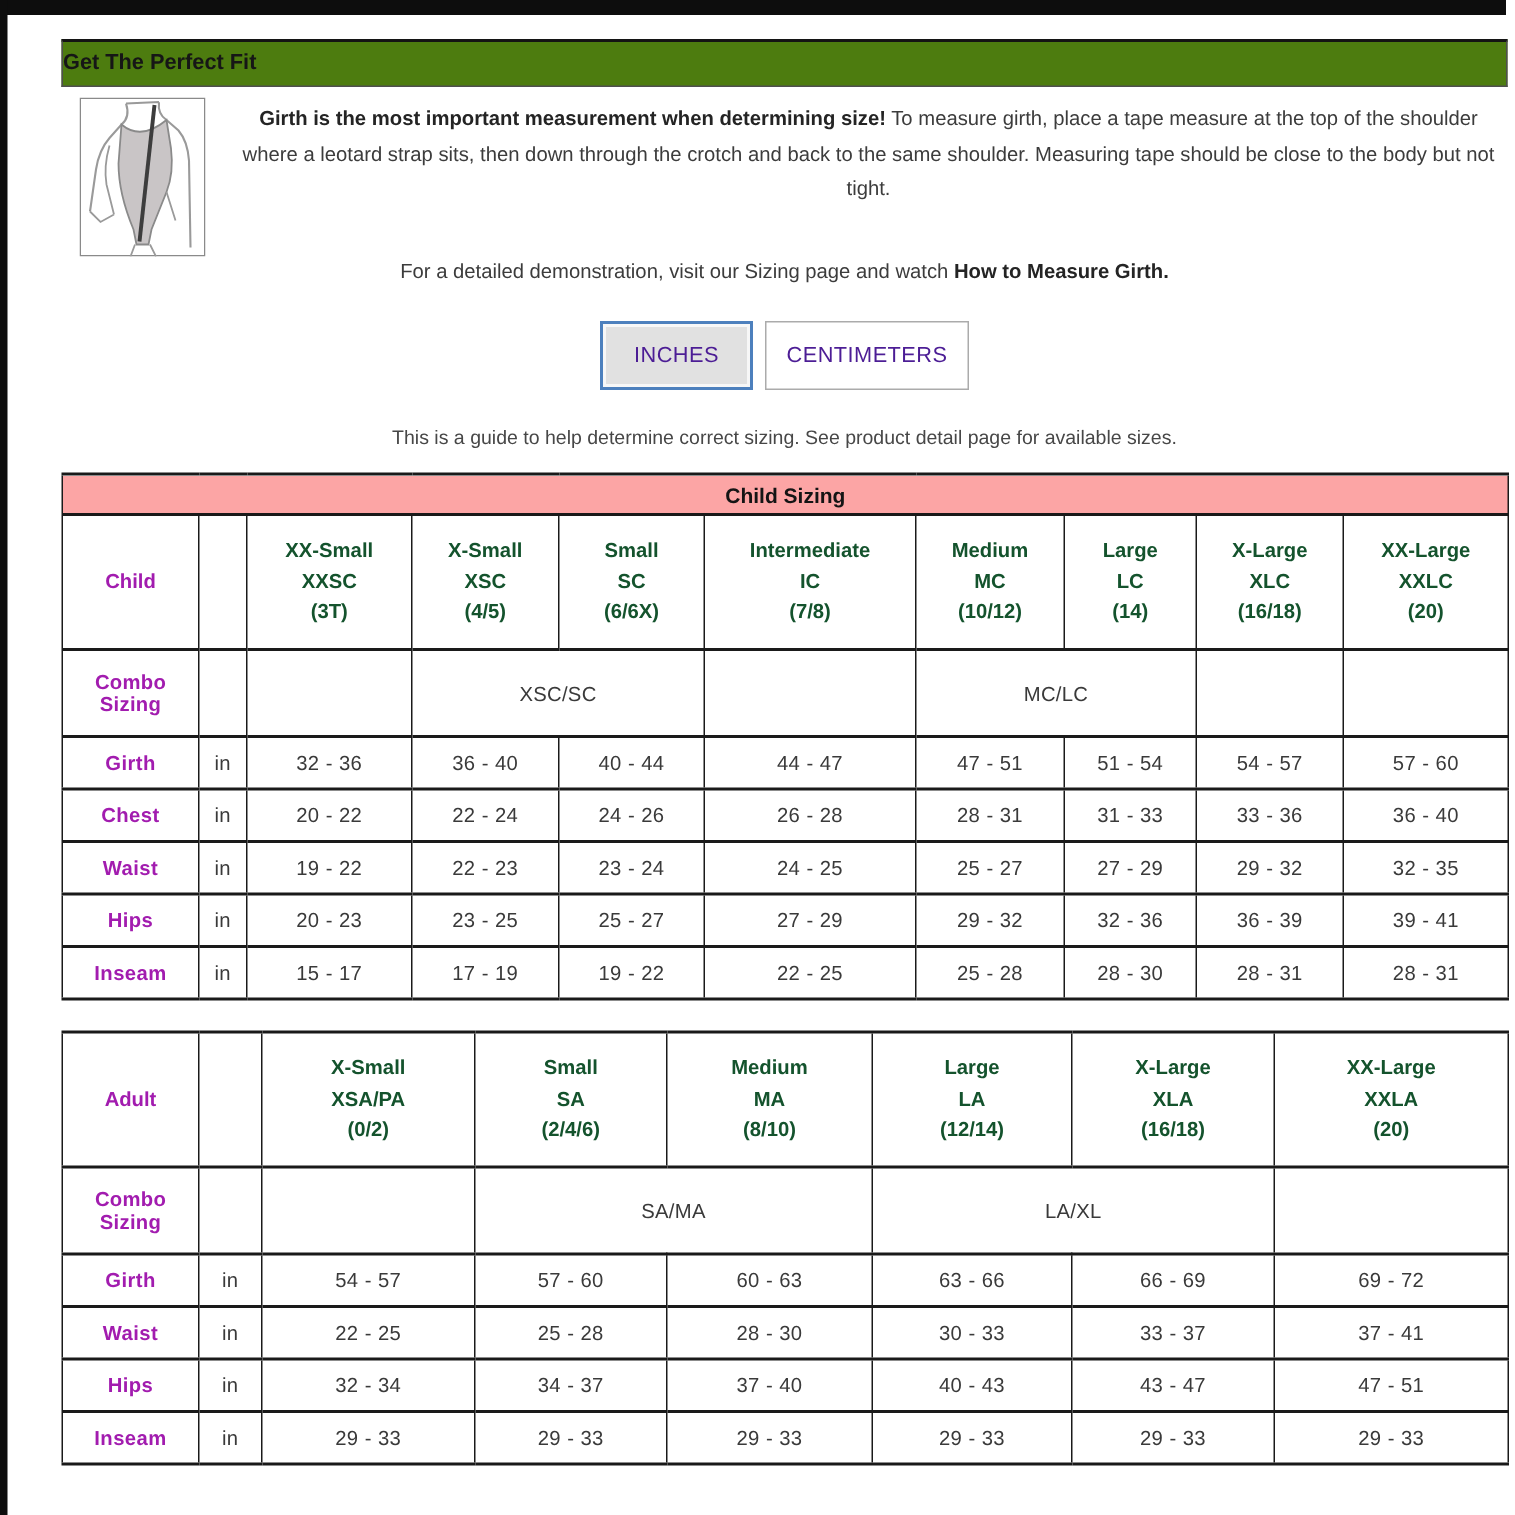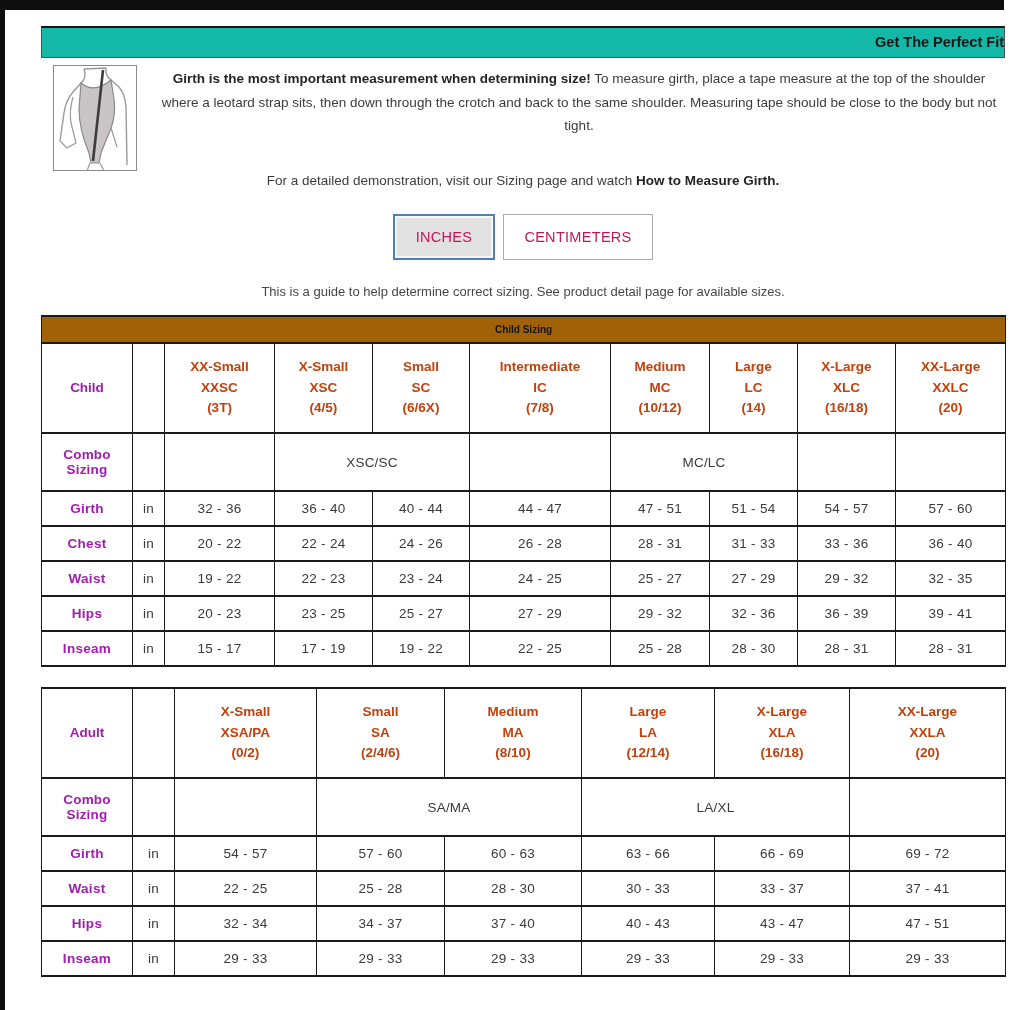--- a/index.html
+++ b/index.html
@@ -7,47 +7,47 @@
     width:1010px;height:1010px;position:relative;overflow:hidden;
     background:#ffffff;color:#3a3a3a;
     font-family:"Liberation Sans", sans-serif;
   }
   .top-strip{position:absolute;top:0;left:0;width:1004px;height:10px;background:#0d0d0d;}
   .left-strip{position:absolute;top:0;left:0;width:5px;height:1010px;background:#0d0d0d;}
   .page{position:absolute;top:10px;left:5px;width:1000px;}
   .content{margin-left:36px;width:964px;}
 
   .header-bar{
-    margin-top:16px;height:29px;background:#14b8a6;
+    margin-top:16px;height:29px;background:#4d7c0f;
     border:1px solid #4f4f4f;border-top:2px solid #141414;
-    text-align:right;font-weight:bold;font-size:14.5px;line-height:29px;color:#161616;
+    text-align:left;font-weight:bold;font-size:14.5px;line-height:29px;color:#161616;
   }
 
   .intro{display:flex;margin-top:7px;padding-left:12px;}
   .figure-box{width:84px;height:106px;flex:none;margin-right:16px;}
   .intro-text{flex:1;text-align:center;font-size:13.5px;line-height:1.75;color:#3c3c3c;padding-top:2px;}
   .intro-text b{color:#242424;}
   .demo-line{text-align:center;font-size:13.5px;color:#3c3c3c;margin-top:2px;}
   .demo-line b{color:#242424;}
 
   .btn-row{display:flex;justify-content:center;align-items:center;gap:8px;margin-top:26px;}
-  .btn{font-family:"Liberation Sans", sans-serif;font-size:14.5px;color:#be185d;height:46px;cursor:pointer;letter-spacing:.3px;}
+  .btn{font-family:"Liberation Sans", sans-serif;font-size:14.5px;color:#4c1d95;height:46px;cursor:pointer;letter-spacing:.3px;}
   .btn-inches{width:102px;background:#e1e1e1;border:2px solid #4d80bd;box-shadow:inset 0 0 0 2px #f7f7f7;}
-  .btn-cm{width:150px;background:#ffffff;border:1px solid #ababab;}
+  .btn-cm{width:136px;background:#ffffff;border:1px solid #ababab;}
 
   .note{text-align:center;font-size:13px;color:#474747;margin-top:24px;}
 
   .size-table{border-collapse:collapse;table-layout:fixed;width:964px;margin-top:16px;}
   .size-table td{
     border:2px solid #1a1a1a;border-left-width:1px;border-right-width:1px;
     text-align:center;vertical-align:middle;font-size:13.5px;color:#3a3a3a;padding:2px;
     overflow:hidden;
   }
-  .title-row td{background:#a16207;font-weight:bold;font-size:10px;color:#141414;height:21px;margin-top:35px;}
-  .head-row td{font-weight:bold;height:84px;line-height:1.55;color:#c2410c;}
+  .title-row td{background:#fca5a5;font-weight:bold;font-size:14px;color:#141414;height:21px;margin-top:35px;}
+  .head-row td{font-weight:bold;height:84px;line-height:1.55;color:#14532d;}
   .combo-row td{height:52px;letter-spacing:.2px;}
   .data-row td{height:29px;letter-spacing:.3px;}
   td.lbl{font-weight:bold;color:#a21caf;}
   .adult-gap{margin-top:20px;}
 </style>
 </head>
 <body>
 
 <div class="top-strip"></div>
 <div class="left-strip"></div>

